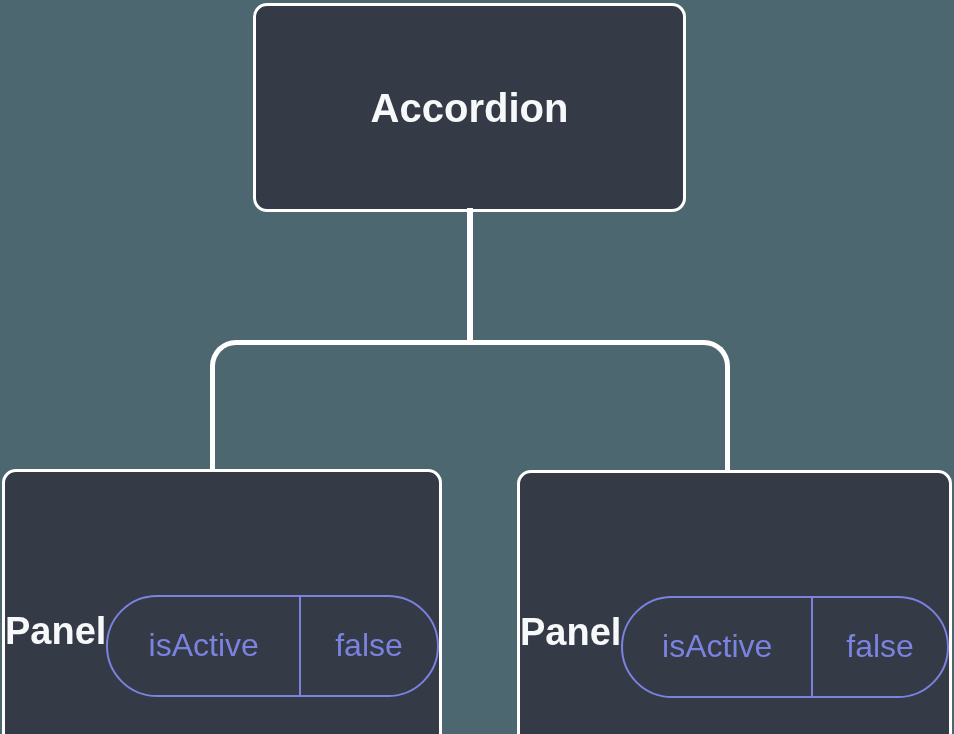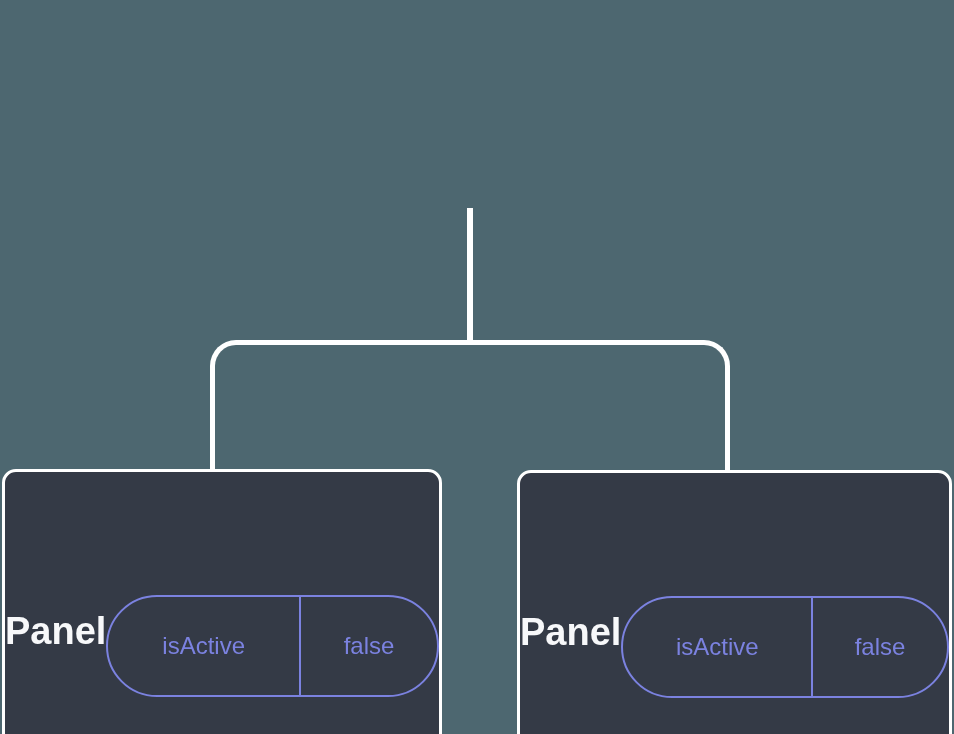--- a/index.html
+++ b/index.html
@@ -96,37 +96,40 @@
     border-radius: 999px;
     display: flex;
     align-items: stretch;
     overflow: hidden;
   }
   .pill-seg {
     display: flex;
     align-items: center;
     justify-content: center;
     color: #7b82e0;
-    font-size: 24px;
+    font-size: 32px;
     font-weight: 400;
   }
   .pill-key {
     flex: 0 0 58%;
   }
   .pill-value {
     flex: 1 1 auto;
     border-left: 2.5px solid #7b82e0;
     text-align: center;
   }
 </style>
 </head>
 <body>
 
 <div class="stage">
 
+  <div class="node node-root">
+    <span class="node-label">Accordion</span>
+  </div>
 
   <div class="stem"></div>
   <div class="bracket"></div>
 
   <div class="node node-panel left">
     <div class="panel-title">Panel</div>
     <div class="state-pill">
       <span class="pill-seg pill-key">isActive</span>
       <span class="pill-seg pill-value">false</span>
     </div>

